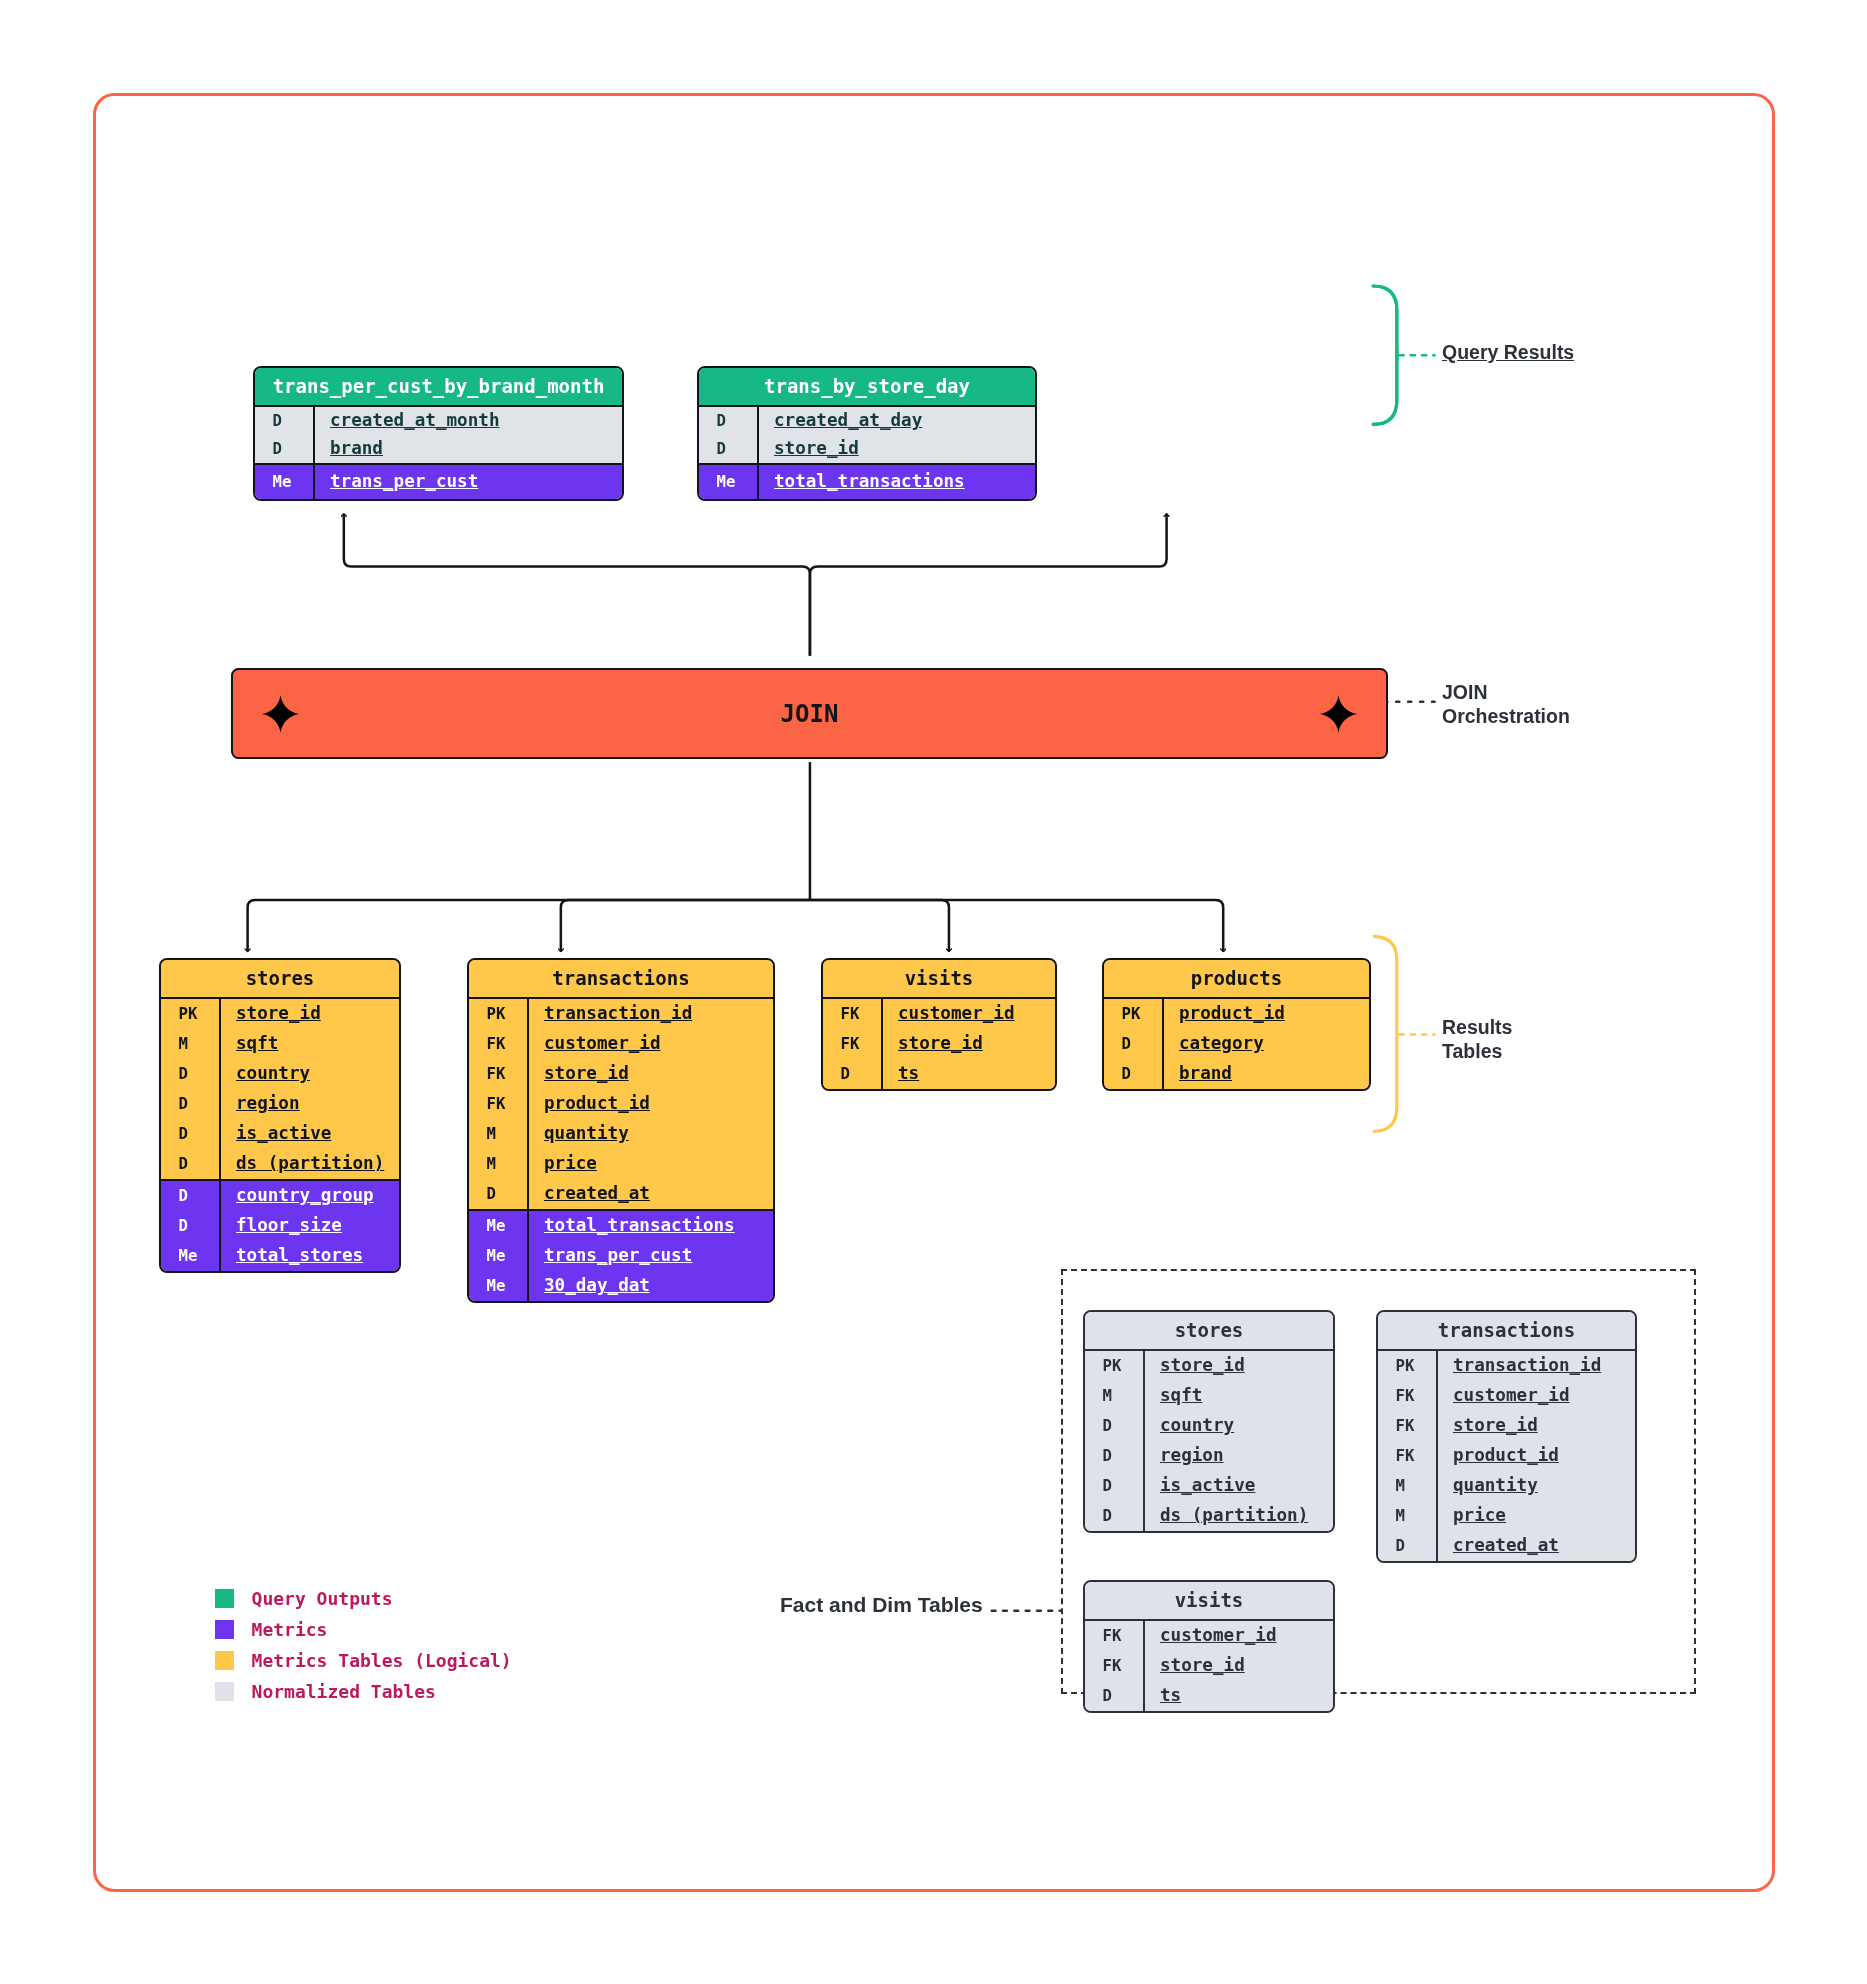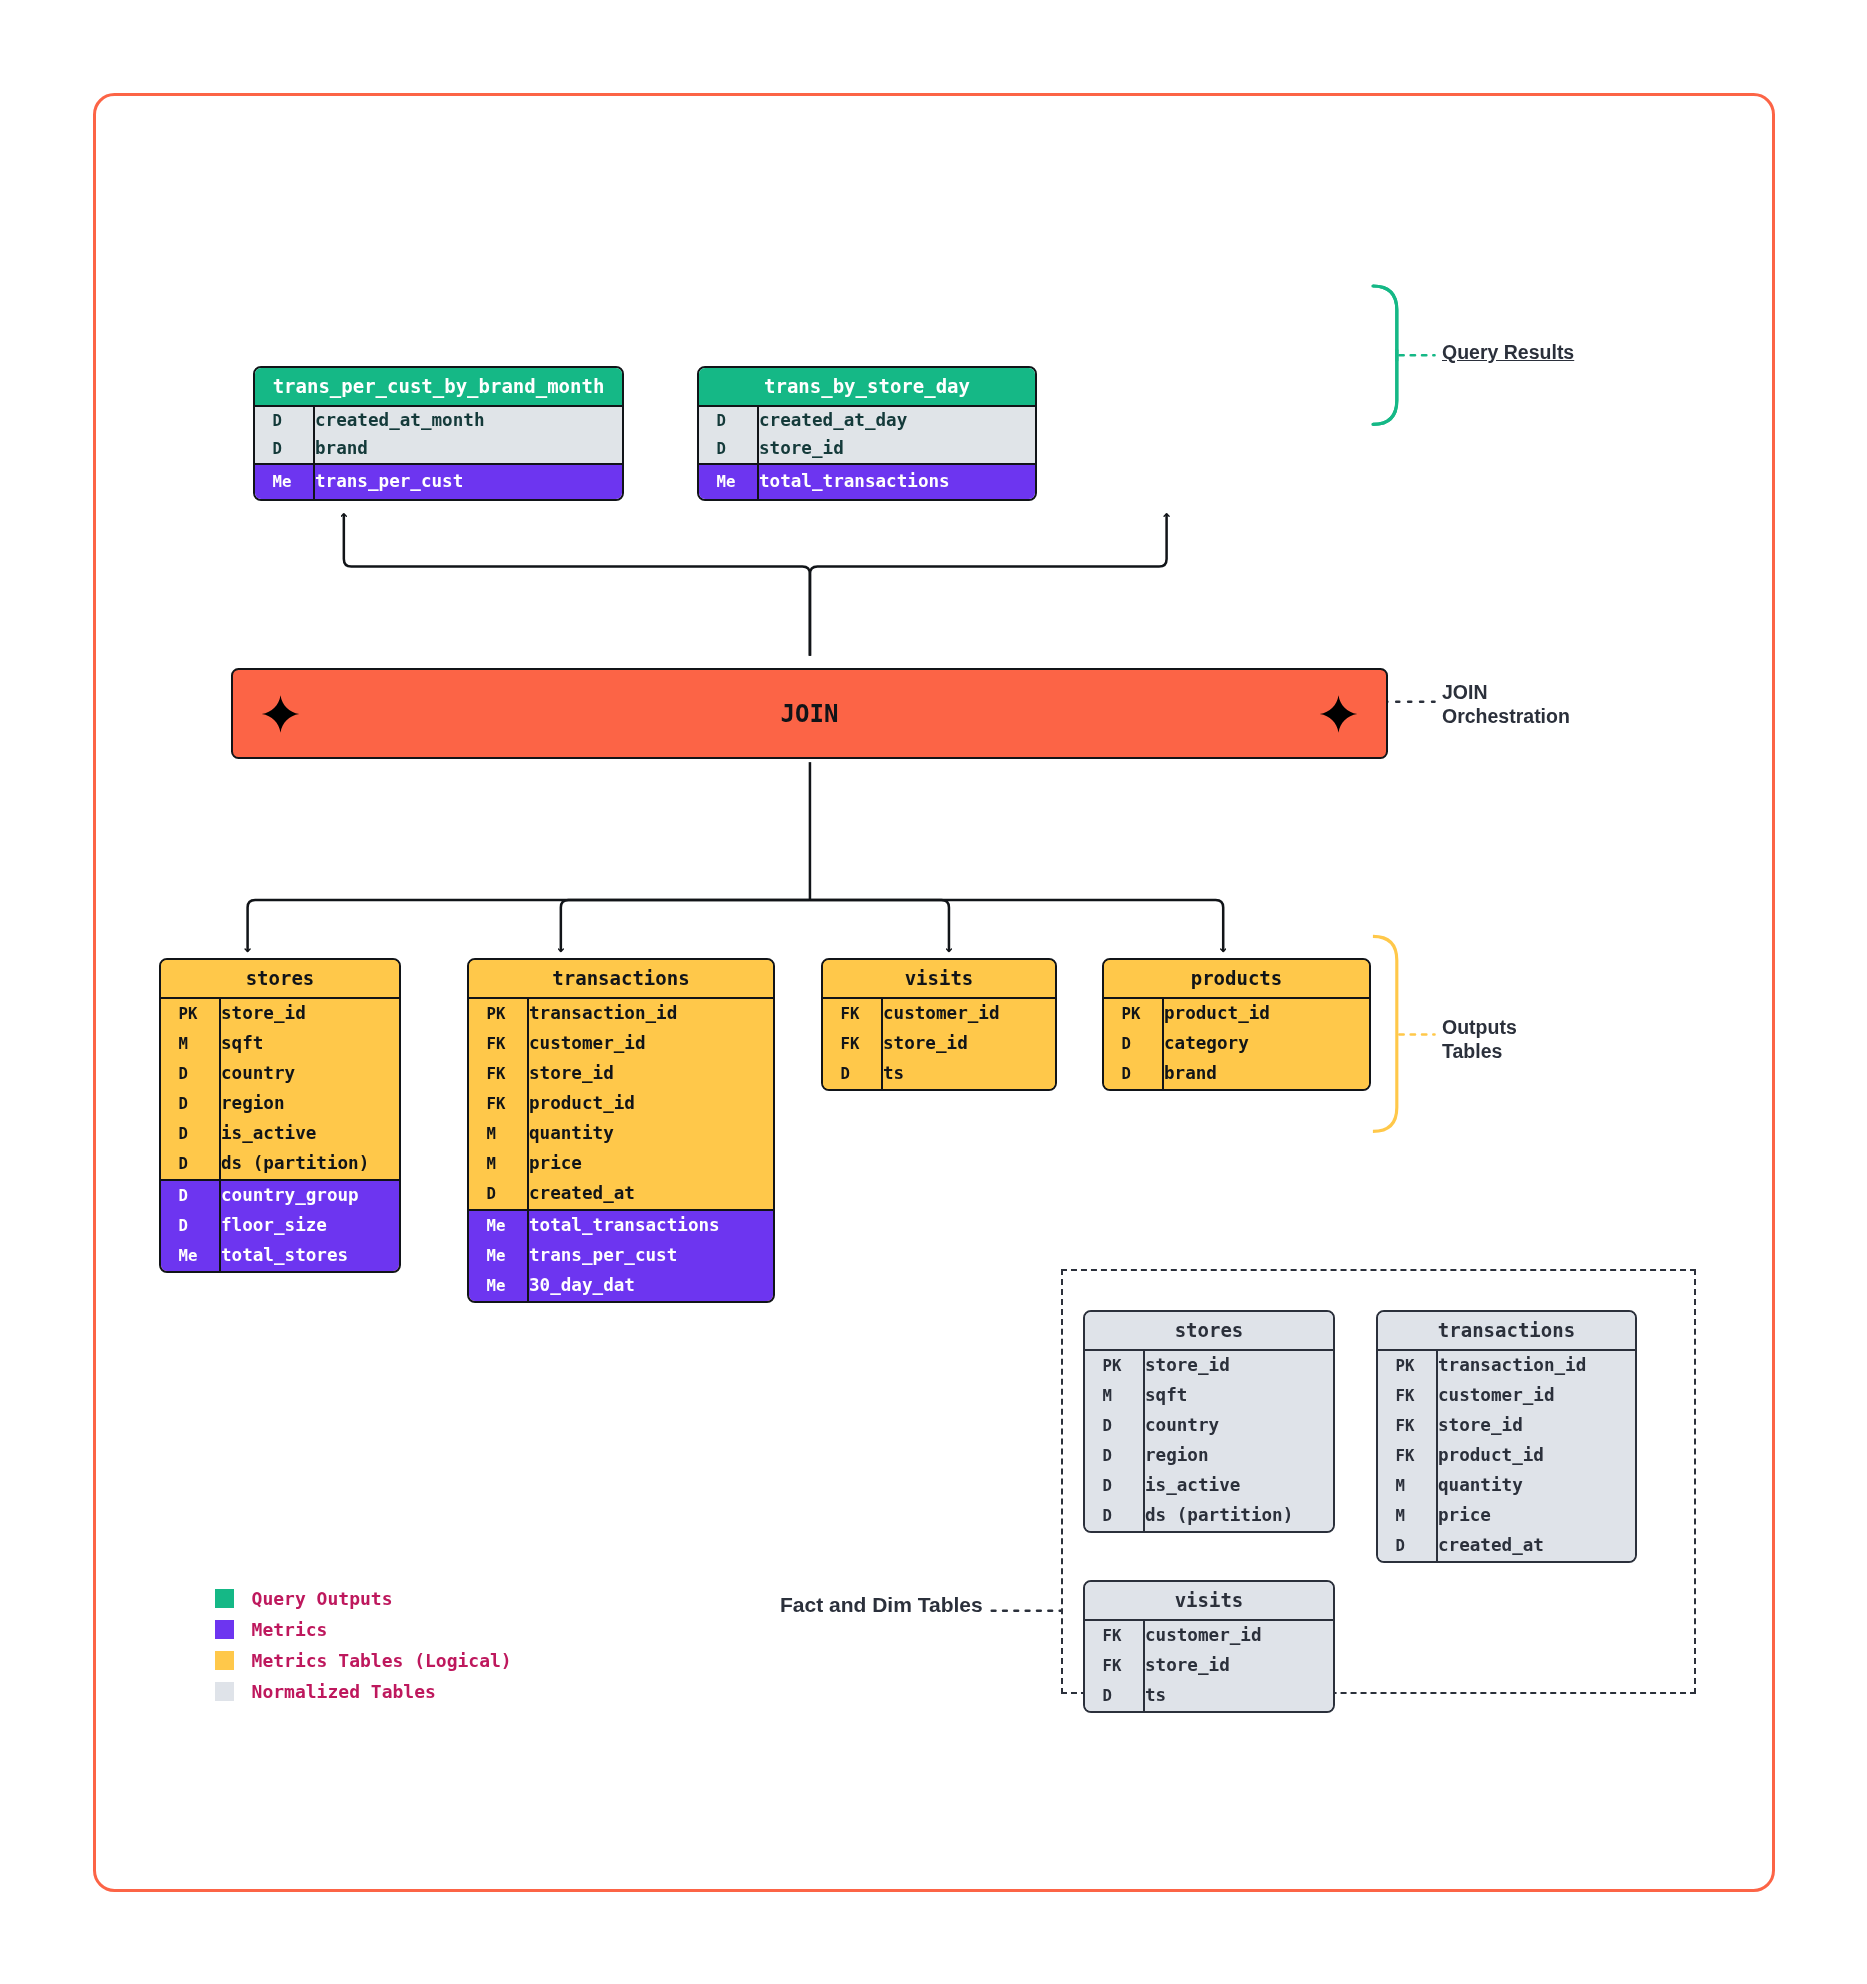--- a/index.html
+++ b/index.html
@@ -57,21 +57,21 @@
     font-weight:bold;
     font-size:17.6px;
     line-height:1.0;
     height:30px;
   }
   .row .k {
     width:58px; flex:0 0 58px;
     padding-left:17.6px;
     font-size:15.7px;
   }
-  .row .v { white-space:pre; }
+  .row .v { padding-left:15px; white-space:pre;text-decoration:underline; }
   .sep-col { border-left:2.5px solid #111418; align-self:stretch; }
 
   
   .t-green .tbl-title { background:#15B886; color:#ffffff; }
   .t-green .grp-dim  { background:#E0E4E8; color:#143A3A; border-top:2.5px solid #111418;}
   .t-green .grp-met  { background:#6D35F0; color:#ffffff; border-top:2.5px solid #111418;}
 
   
   .t-yellow { background:#FFC84A; }
   .t-yellow .tbl-title { background:#FFC84A; color:#111418; }
@@ -486,21 +486,21 @@
   </div>
 
   <div class="anno" style="left:1346px; top:245px;text-decoration:underline;">Query Results</div>
 
   <div class="anno" style="left:1346px; top:585px;">
     <div>JOIN</div>
     <div>Orchestration</div>
   </div>
 
   <div class="anno" style="left:1346px; top:920px;">
-    <div>Outputs</div>
+    <div>Results</div>
     <div>Tables</div>
   </div>
 
   <div id="legend">
     <div class="legend-row">
       <span class="legend-sw" style="background:#15B886;"></span>
       <span class="legend-label">Query Outputs</span>
     </div>
     <div class="legend-row">
       <span class="legend-sw" style="background:#6D35F0;"></span>

